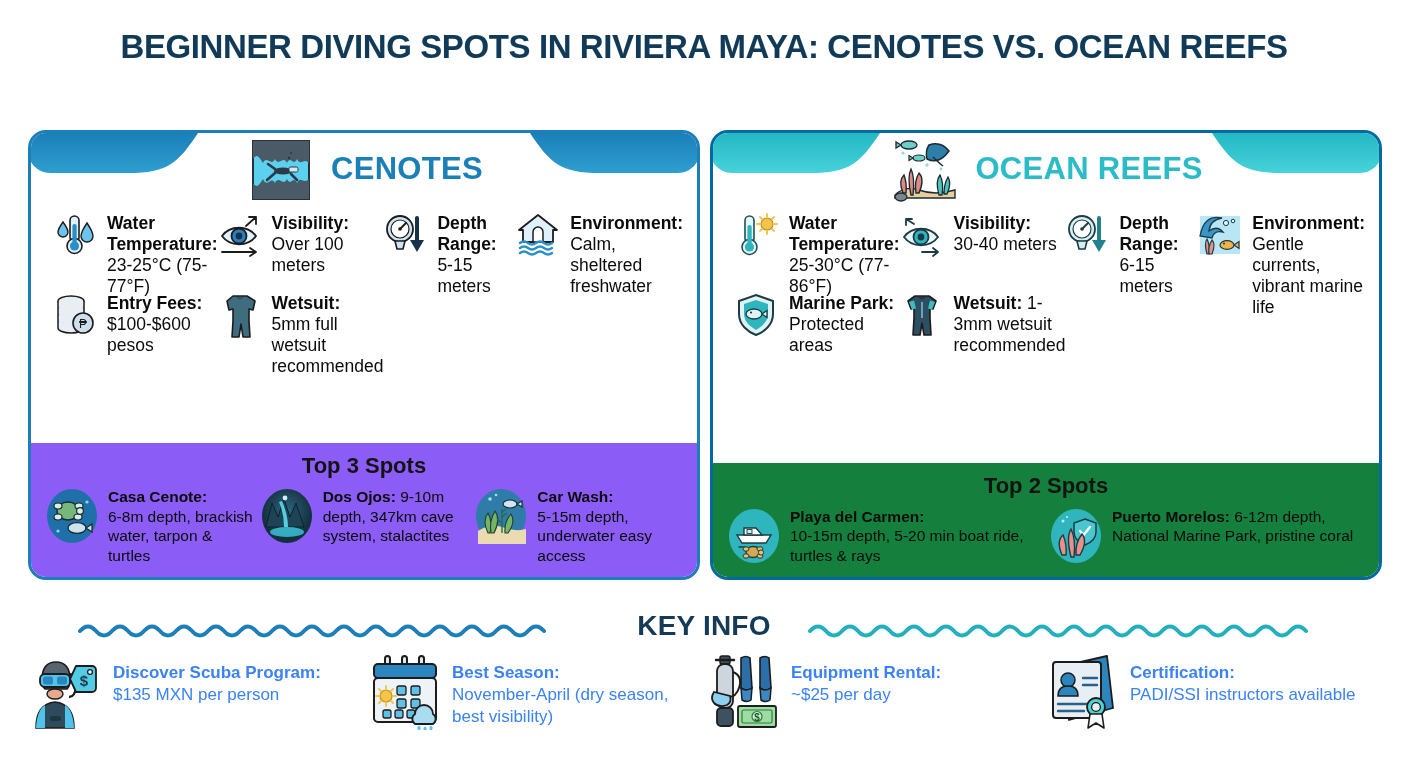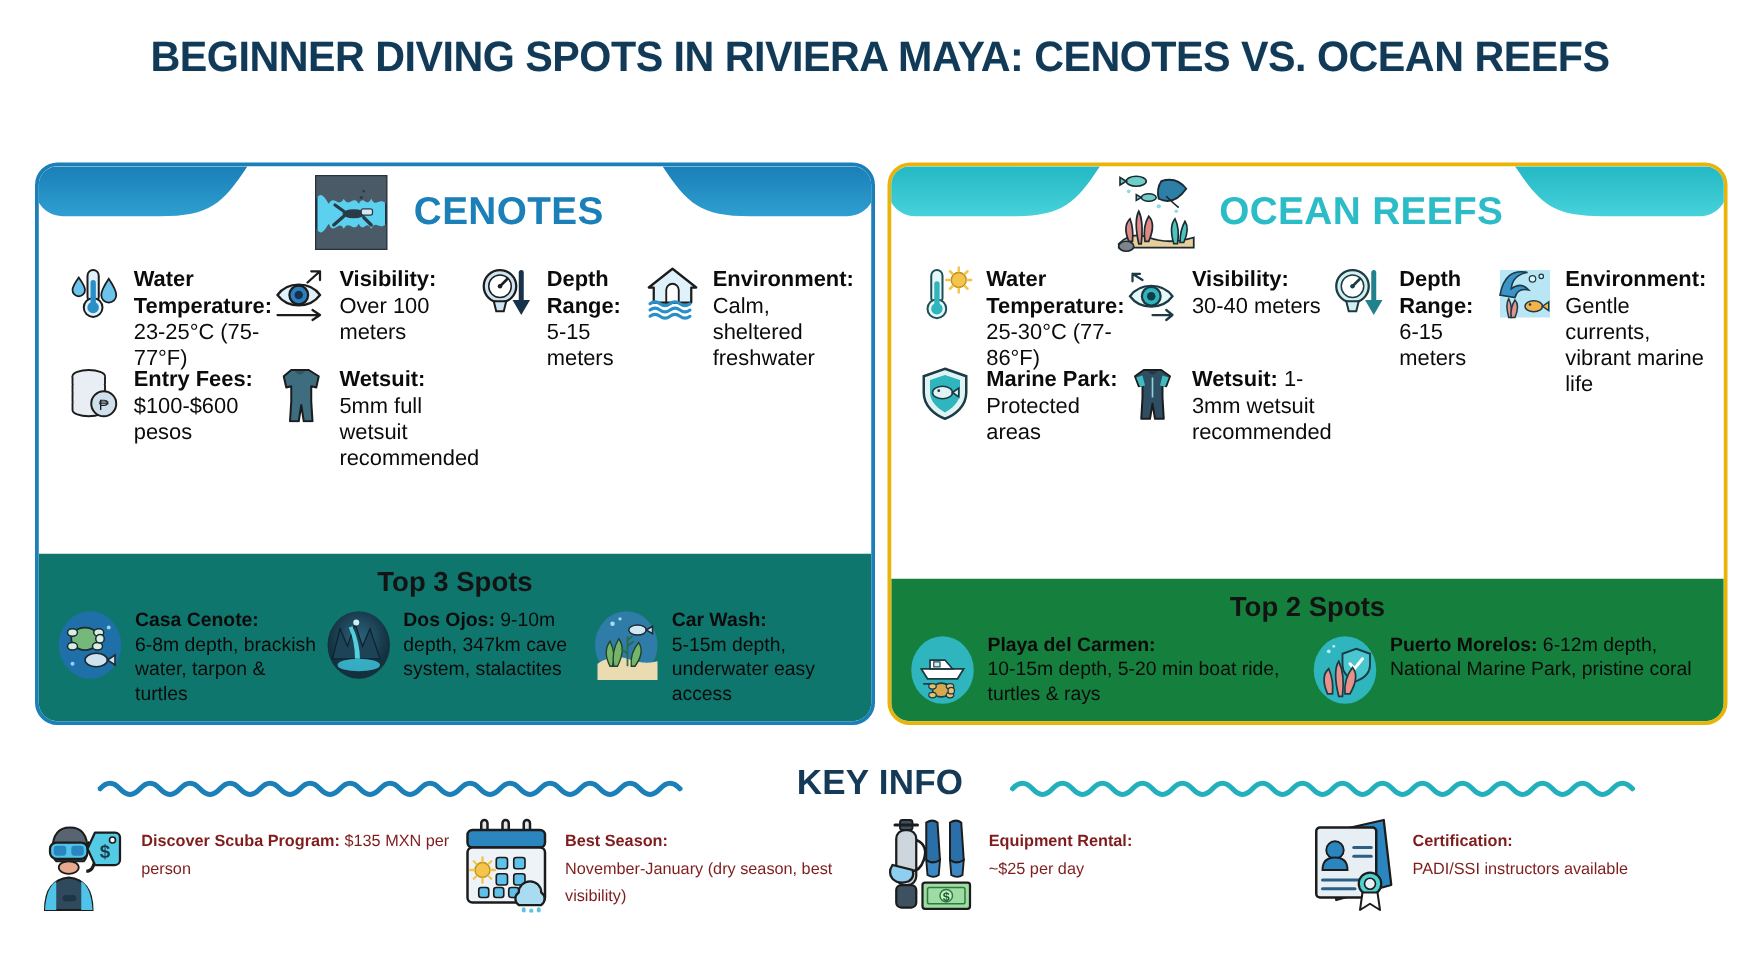--- a/index.html
+++ b/index.html
@@ -26,21 +26,21 @@
 
   
   .card{
     position:absolute;top:130px;height:450px;
     border-radius:18px;
     background:#ffffff;
     box-sizing:border-box;
     overflow:hidden;
   }
   .card.left{left:28px;width:672px;border:3px solid #1b7fb8;padding-left:22px;}
-  .card.right{left:710px;width:672px;border:3px solid #eab308;}
+  .card.right{left:710px;width:672px;border:3px solid #0369a1;}
 
   
   .ribbon{position:absolute;top:0;height:44px;pointer-events:none;}
   .ribbon svg{display:block;}
 
   
   .card-head{
     position:absolute;top:-8px;left:0;width:100%;
     height:88px;
     display:flex;align-items:center;justify-content:center;
@@ -70,21 +70,21 @@
     padding-top:2px;
   }
   .feat-txt b{font-weight:bold;}
 
   
   .spots{
     position:absolute;left:0;bottom:0;width:100%;
     box-sizing:border-box;
     padding:8px 14px 12px 14px;
   }
-  .card.left .spots{background:#0f766e;}
+  .card.left .spots{background:#8b5cf6;}
   .card.right .spots{background:#15803d;}
   .spots-title{
     text-align:center;font-size:22px;font-weight:bold;color:#131313;
     margin:2px 0 8px 0;
   }
   .spot-row{display:flex;gap:6px;}
   .spot{display:flex;gap:9px;align-items:flex-start;flex:1;}
   .spot-ico{flex:0 0 auto;width:54px;height:58px;}
   .spot-txt{font-size:15.5px;line-height:19.5px;color:#0b0b0b;}
   .spot-txt b{font-weight:bold;}
@@ -96,21 +96,21 @@
   .wave.l{left:78px;}
   .wave.r{left:808px;}
 
   .keygrid{
     position:absolute;left:30px;top:652px;width:1348px;
     display:grid;grid-template-columns:repeat(4,1fr);
     column-gap:8px;
   }
   .keyitem{display:flex;gap:11px;align-items:flex-start;}
   .key-ico{flex:0 0 auto;width:72px;height:78px;}
-  .key-txt{font-size:13px;line-height:22px;color:#7f1d1d;padding-top:10px;}
+  .key-txt{font-size:17px;line-height:22px;color:#3b82f6;padding-top:10px;}
   .key-txt b{font-weight:bold;}
 </style>
 </head>
 <body>
 
 <div class="page">
 
   <div class="title">BEGINNER DIVING SPOTS IN RIVIERA MAYA: CENOTES VS. OCEAN REEFS</div>
 
   <div class="card left">
@@ -637,21 +637,21 @@
           <path d="M46,62 a9,9 0 0,1 18,0 a6,6 0 0,1 0,10 h-18 a6,6 0 0,1 0,-10Z" fill="#a9dcf0" stroke="#1c1c1c" stroke-width="1.8"></path>
           <g fill="#5fc0e8">
             <ellipse cx="50" cy="76" rx="1.6" ry="2.2"></ellipse>
               <ellipse cx="56" cy="77" rx="1.6" ry="2.2"></ellipse>
               <ellipse cx="62" cy="76" rx="1.6" ry="2.2"></ellipse>
           </g>
         </svg>
       </span>
       <span class="key-txt">
         <b>Best Season:</b><br>
-        <span>November-January (dry season, best visibility)</span>
+        <span>November-April (dry season, best visibility)</span>
       </span>
     </div>
 
     <div class="keyitem">
       <span class="key-ico">
         <svg viewBox="0 0 72 78" width="72" height="78">
           <rect x="12" y="4" width="10" height="8" rx="2" fill="#3e5160" stroke="#1c1c1c" stroke-width="1.5"></rect>
           <path d="M8,8 h18" stroke="#1c1c1c" stroke-width="2.4" stroke-linecap="round"></path>
           <rect x="9" y="12" width="16" height="44" rx="7" fill="#cdd6dd" stroke="#1c1c1c" stroke-width="1.8"></rect>
           <rect x="9" y="56" width="16" height="18" rx="4" fill="#3e5160" stroke="#1c1c1c" stroke-width="1.8"></rect>

